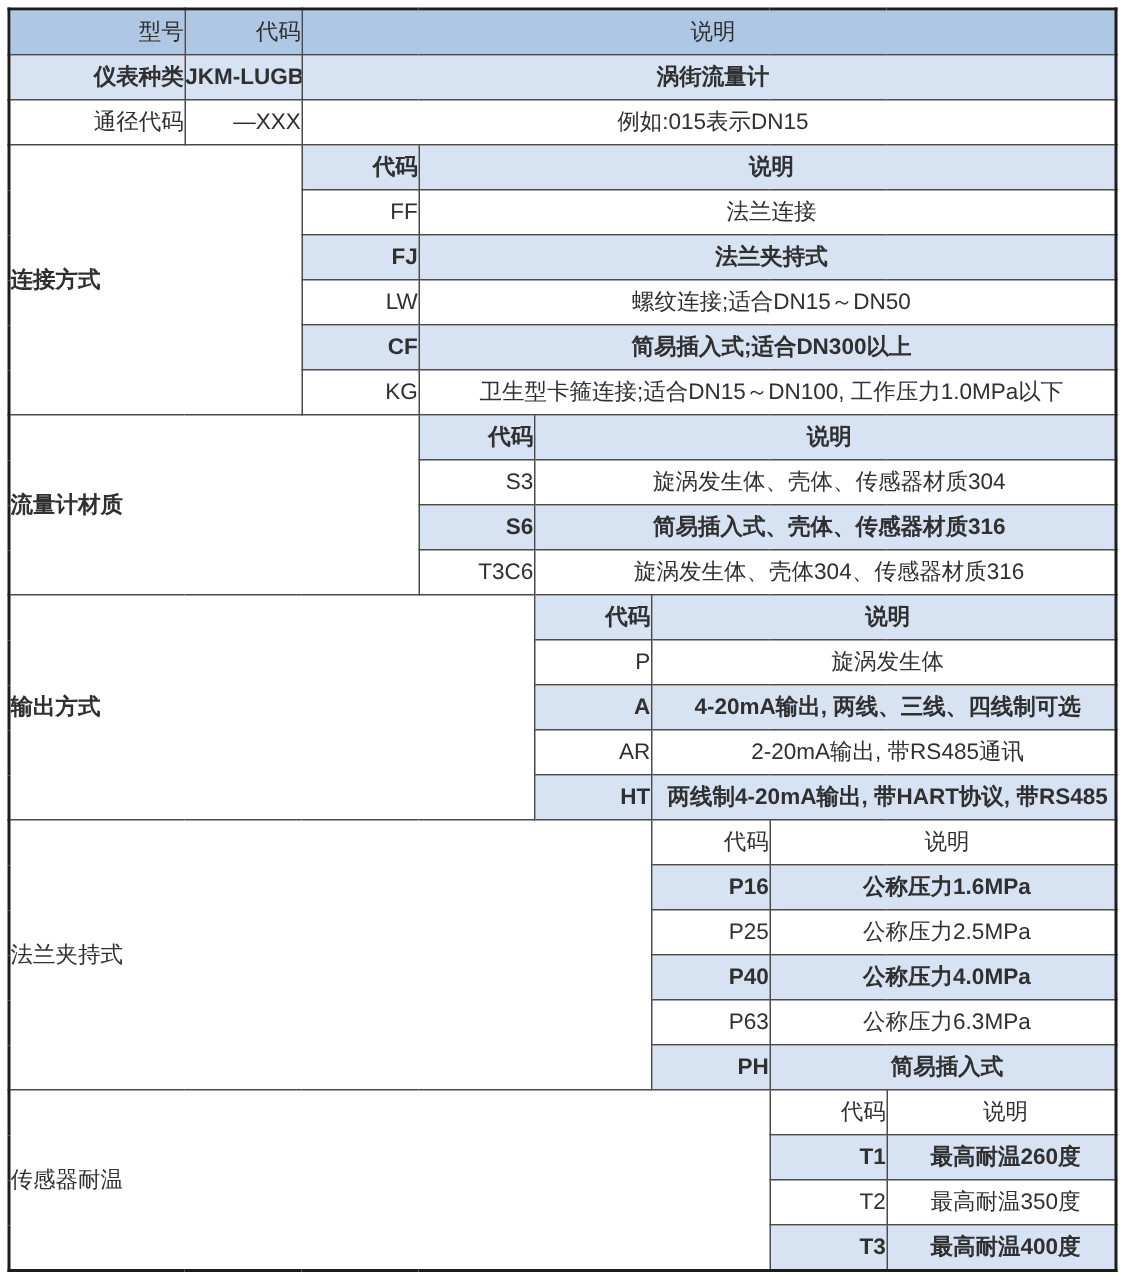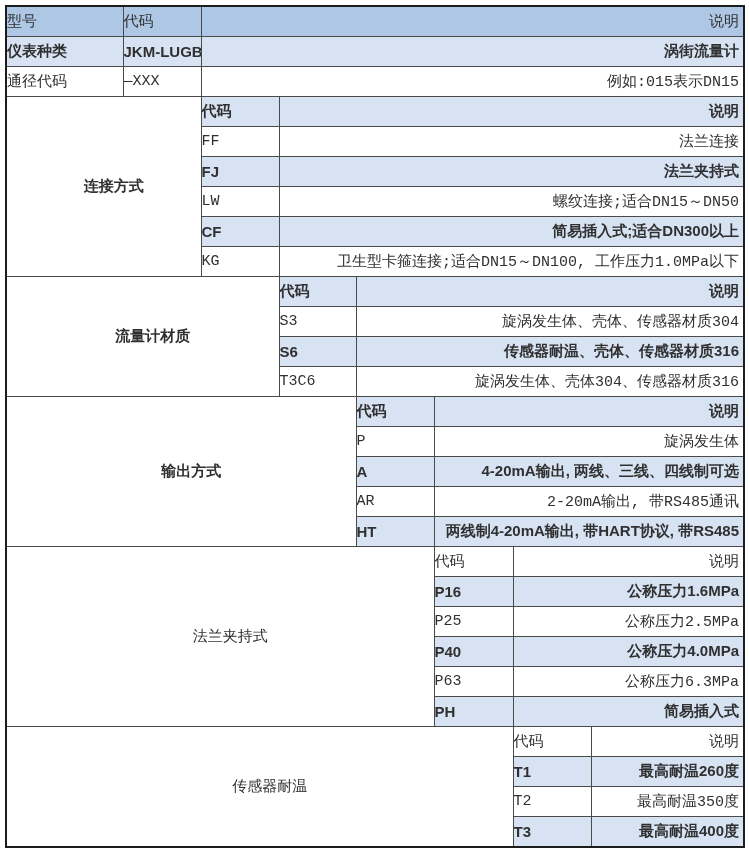--- a/index.html
+++ b/index.html
@@ -27,24 +27,24 @@
     border:1px solid var(--border);
     height:29px;
     font-size:15px;
     padding:0;
     overflow:hidden;
     white-space:nowrap;
     background:var(--row-bg);
   }
   tr.h td{background:var(--header-bg);}
   tr.b td{background:var(--alt-row-bg);font-weight:bold;}
-  tr.w td{background:var(--row-bg);font-family:Liberation Mono, monospace;}
-  td.c{text-align:left;}
-  td.d{text-align:right;padding-left:10px;padding-right:4px;}
-  td.label{background:var(--row-bg) !important;text-align:center;padding-left:20px;}
+  tr.w td{background:var(--row-bg);}
+  td.c{text-align:right;}
+  td.d{text-align:center;padding-left:10px;padding-right:4px;}
+  td.label{background:var(--row-bg) !important;text-align:left;}
 </style>
 </head>
 <body>
 
 <table>
   <colgroup>
     <col style="width:117px">
       <col style="width:78px">
       <col style="width:78px">
       <col style="width:77px">
@@ -102,21 +102,21 @@
     <td class="label" rowspan="4" colspan="3">流量计材质</td>
     <td class="c">代码</td>
     <td class="d" colspan="4">说明</td>
   </tr>
   <tr class="w">
         <td class="c">S3</td>
         <td class="d" colspan="4">旋涡发生体、壳体、传感器材质304</td>
       </tr>
   <tr class="b">
         <td class="c">S6</td>
-        <td class="d" colspan="4">传感器耐温、壳体、传感器材质316</td>
+        <td class="d" colspan="4">简易插入式、壳体、传感器材质316</td>
       </tr>
   <tr class="w">
         <td class="c">T3C6</td>
         <td class="d" colspan="4">旋涡发生体、壳体304、传感器材质316</td>
       </tr>
 
   <tr class="b">
     <td class="label" rowspan="5" colspan="4">输出方式</td>
     <td class="c">代码</td>
     <td class="d" colspan="3">说明</td>

